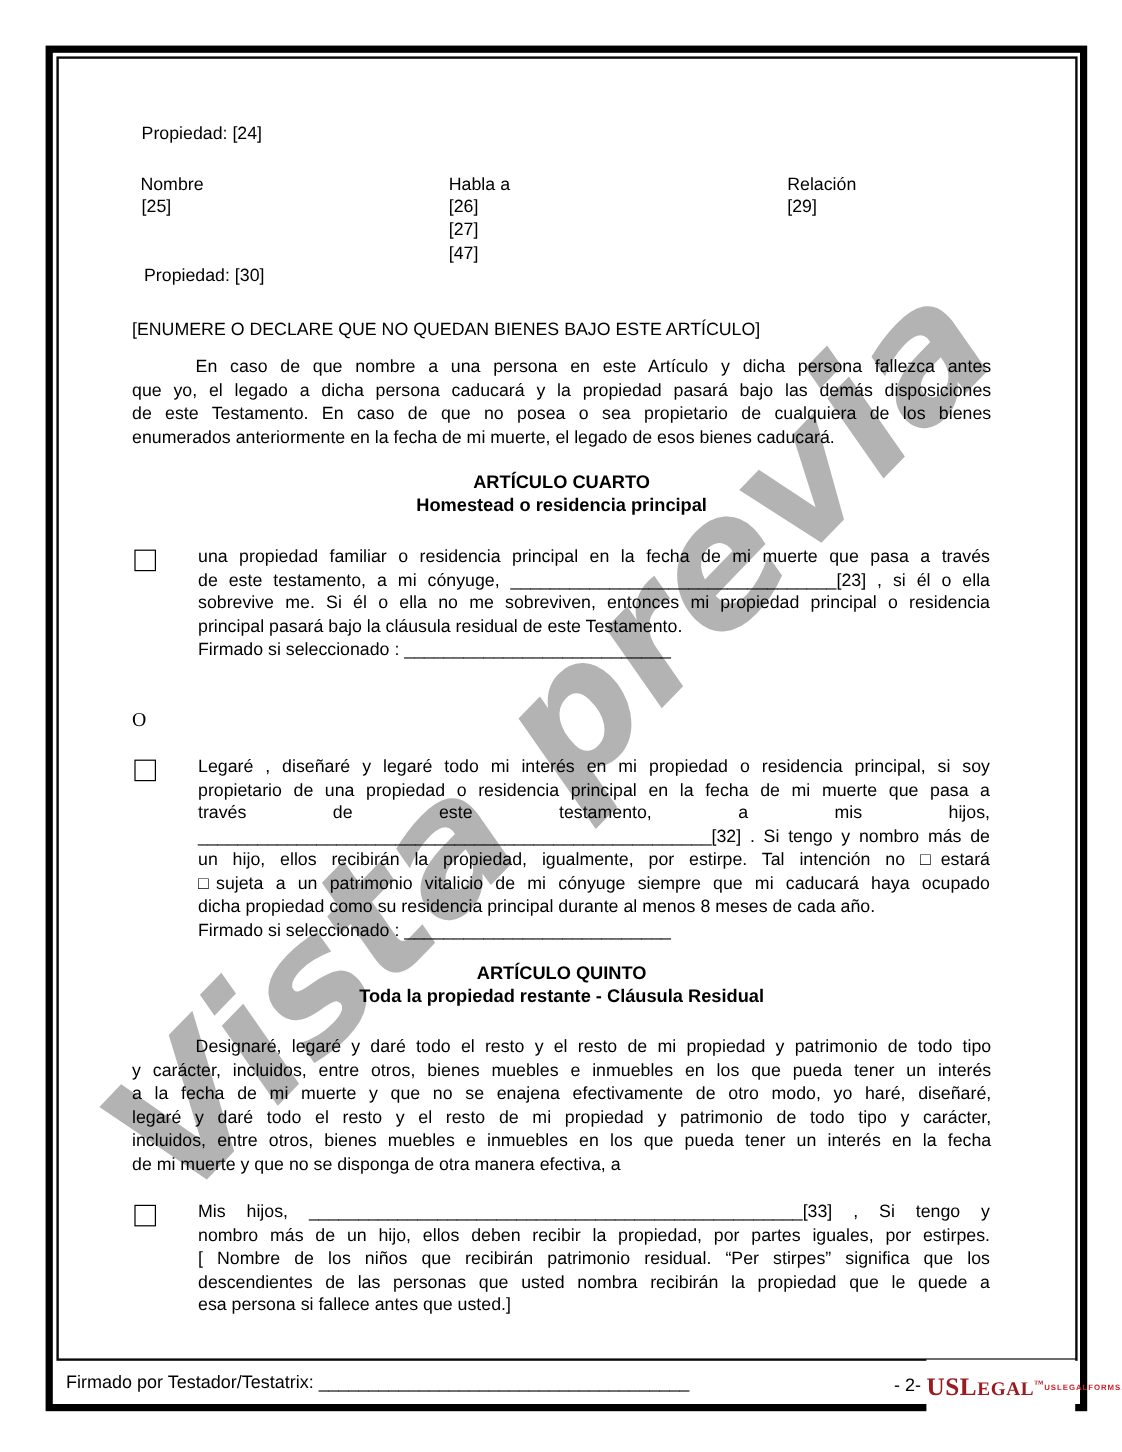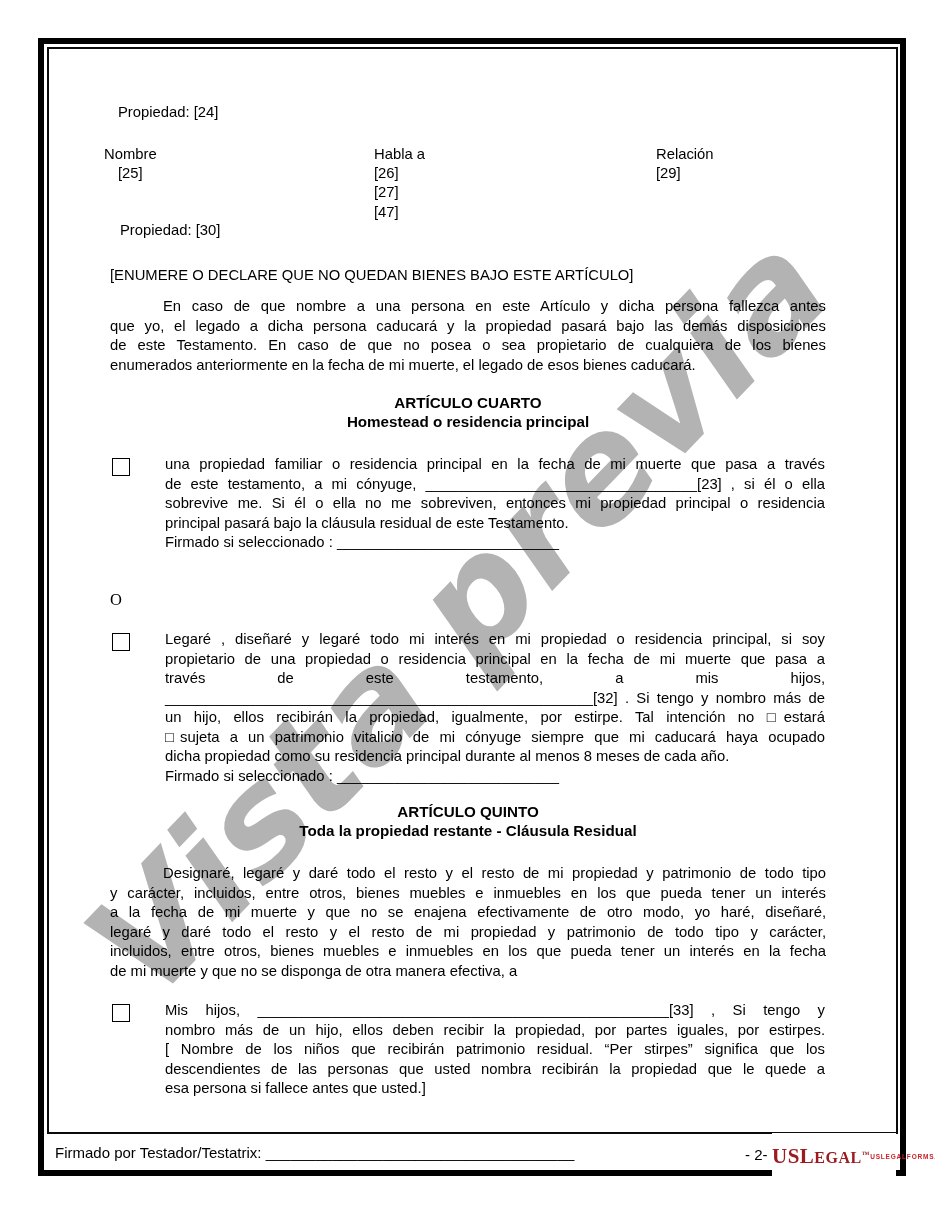--- a/index.html
+++ b/index.html
@@ -76,21 +76,21 @@
 </head>
 <body>
 
 <div id="watermark">Vista previa</div>
 
 <div id="content">
 
   <div class="plain" style="left:118px; top:103px;">Propiedad: [24]</div>
 
   <div>
-    <div class="plain" style="left:104px; top:145px;">Nombre</div>
+    <div class="plain" style="left:117px; top:145px;">Nombre</div>
     <div class="plain" style="left:374px; top:145px;">Habla a</div>
     <div class="plain" style="left:656px; top:145px;">Relación</div>
 
     <div class="plain" style="left:118px; top:164px;">[25]</div>
     <div class="plain" style="left:374px; top:164px;">[26]</div>
     <div class="plain" style="left:374px; top:183px;">[27]</div>
     <div class="plain" style="left:374px; top:203px;">[47]</div>
     <div class="plain" style="left:656px; top:164px;">[29]</div>
   </div>
 

